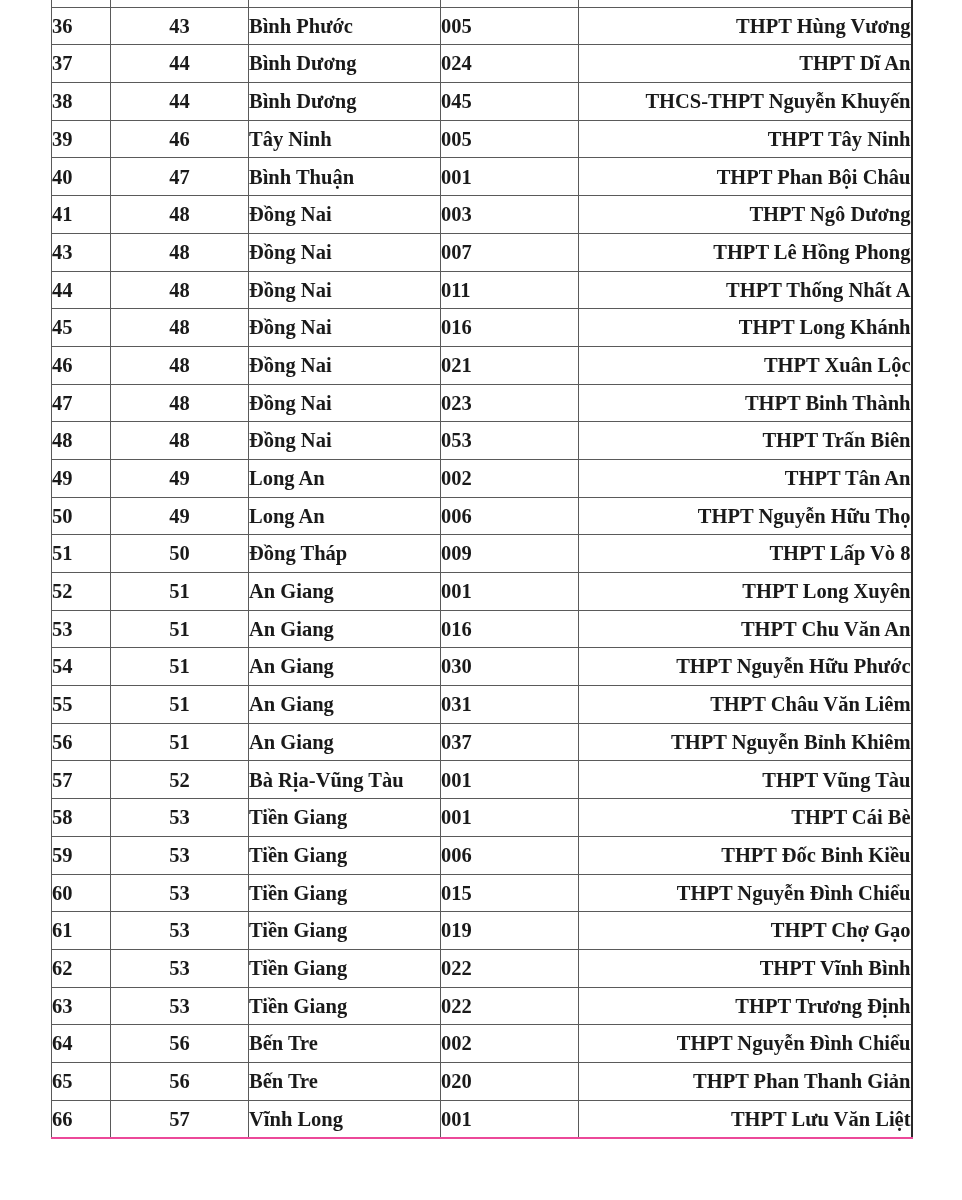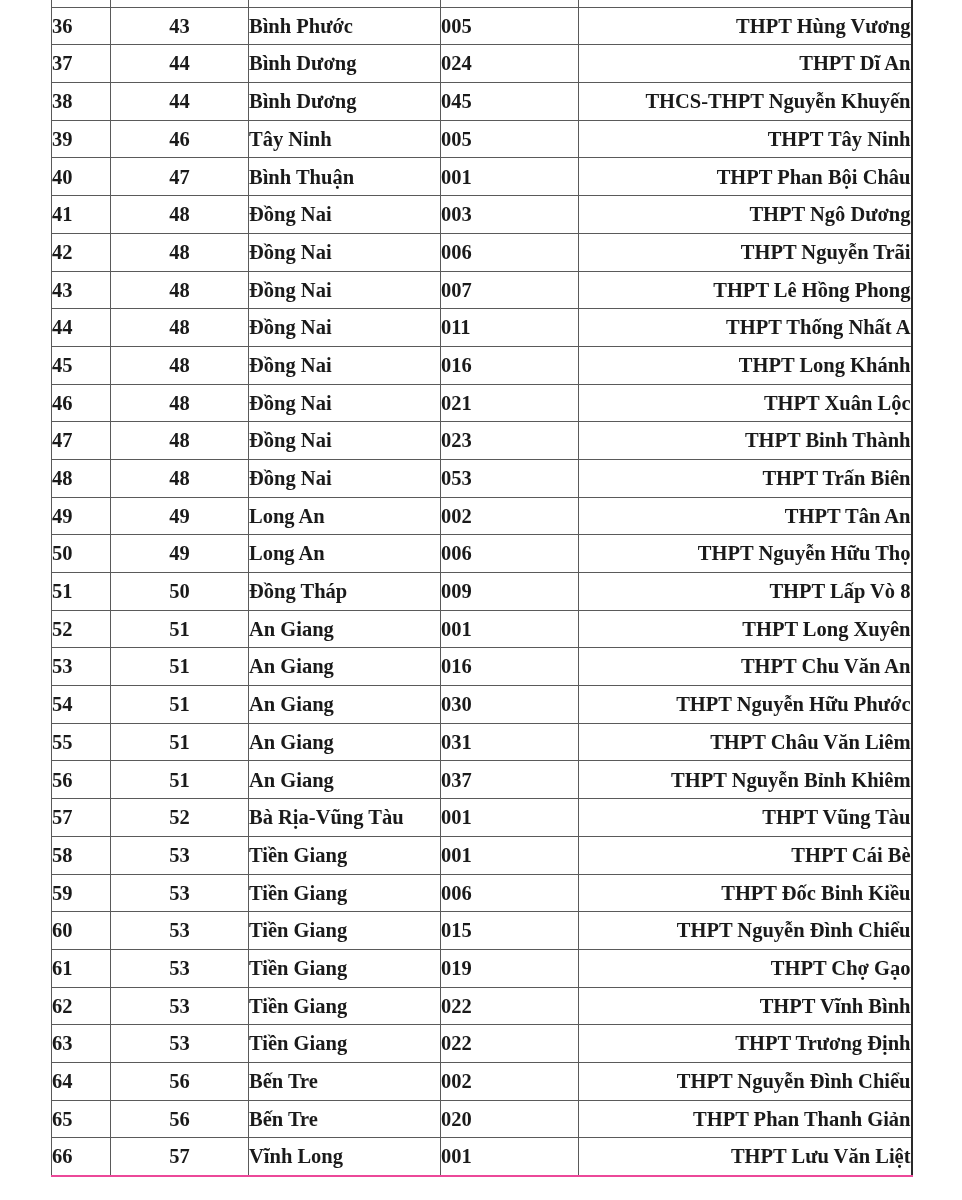--- a/index.html
+++ b/index.html
@@ -116,27 +116,20 @@
           <td class="left">THPT Phan Bội Châu</td>
         </tr>
         <tr>
           <td class="stt">41</td>
           <td class="center">48</td>
           <td class="left">Đồng Nai</td>
           <td class="school-code">003</td>
           <td class="left">THPT Ngô Dương</td>
         </tr>
         <tr>
-          <td class="stt">42</td>
-          <td class="center">48</td>
-          <td class="left">Đồng Nai</td>
-          <td class="school-code">006</td>
-          <td class="left">THPT Nguyễn Trãi</td>
-        </tr>
-        <tr>
           <td class="stt">43</td>
           <td class="center">48</td>
           <td class="left">Đồng Nai</td>
           <td class="school-code">007</td>
           <td class="left">THPT Lê Hồng Phong</td>
         </tr>
         <tr>
           <td class="stt">44</td>
           <td class="center">48</td>
           <td class="left">Đồng Nai</td>

